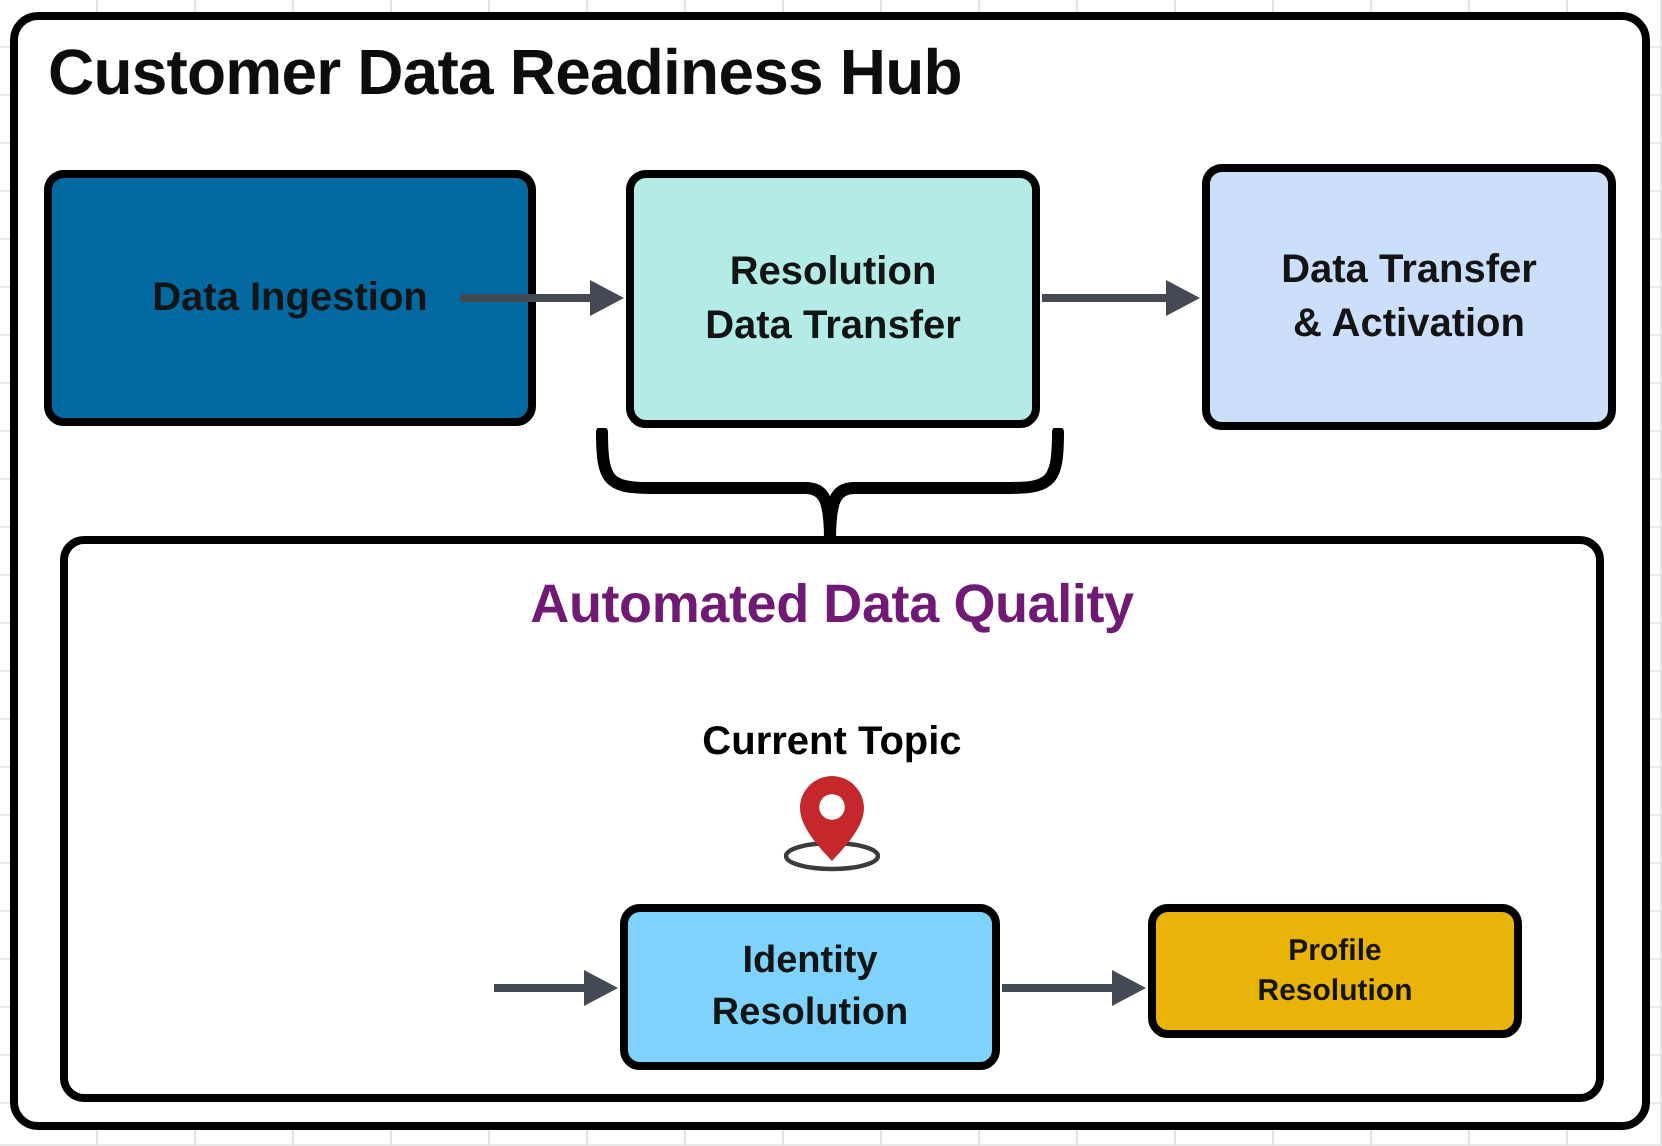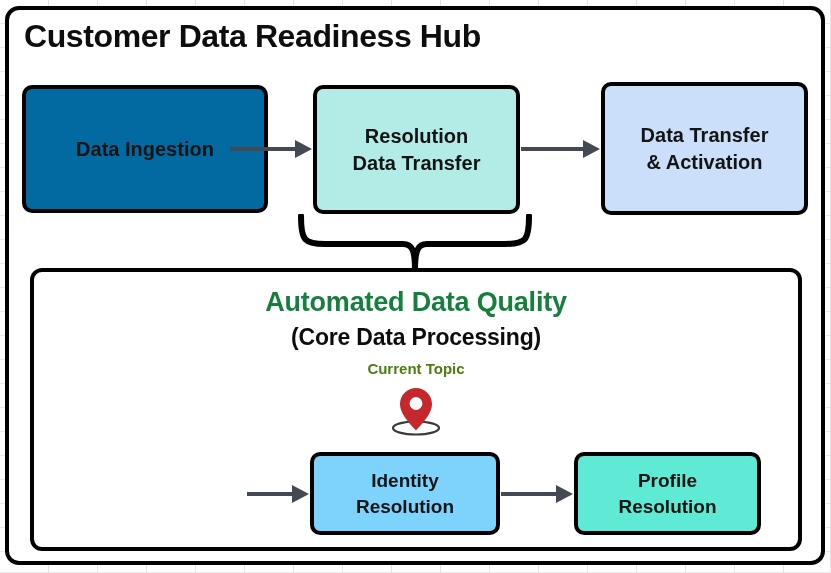--- a/index.html
+++ b/index.html
@@ -132,41 +132,41 @@
     border-radius: 12px;
     background: #ffffff;
   }
   #panel-title {
     position: absolute;
     left: 0; right: 0;
     top: 15px;
     text-align: center;
     font-size: 27px;
     font-weight: bold;
-    color: #15803d;
+    color: #701a75;
     letter-spacing: -0.2px;
   }
   #panel-subtitle {
     position: absolute;
     left: 0; right: 0;
     top: 52px;
     text-align: center;
     font-size: 23px;
     font-weight: bold;
     color: #0d0d0d;
     letter-spacing: -0.2px;
   }
   #current-topic-label {
     position: absolute;
     left: 0; right: 0;
     top: 88px;
     text-align: center;
-    font-size: 15px;
-    font-weight: bold;
-    color: #4d7c0f;
+    font-size: 20px;
+    font-weight: bold;
+    color: #000000;
   }
   #pin-marker {
     position: absolute;
     left: 50%;
     margin-left: -30px;
     top: 113px;
     width: 60px;
     height: 52px;
   }
   
@@ -177,23 +177,23 @@
     font-size: 19px;
   }
   #node-identity {
     left: 310px; top: 452px;
     width: 190px; height: 83px;
     background: #7dd3fc;
     font-size: 19px;
   }
   #node-profile {
     left: 574px; top: 452px;
-    width: 187px; height: 83px;
-    background: #5eead4;
-    font-size: 19px;
+    width: 187px; height: 67px;
+    background: #eab308;
+    font-size: 15px;
   }
   .twoline { display: block; }
 </style>
 </head>
 <body>
 
 <div id="canvas">
 
   <div id="grid"></div>
 
@@ -228,21 +228,20 @@
       <span class="twoline">&amp; Activation</span>
     </div>
   </div>
 
   <svg id="brace" viewBox="0 0 240 60" xmlns="http://www.w3.org/2000/svg">
     <path d="M6,2 C6,26 9,30 30,30 L108,30 C117,30 120,36 120,56 C120,36 123,30 132,30 L210,30 C231,30 234,26 234,2" fill="none" stroke="#000000" stroke-width="6" stroke-linecap="round" stroke-linejoin="round"></path>
   </svg>
 
   <div id="panel">
     <div id="panel-title">Automated Data Quality</div>
-    <div id="panel-subtitle">(Core Data Processing)</div>
     <div id="current-topic-label">Current Topic</div>
 
     <svg id="pin-marker" viewBox="0 0 60 52" xmlns="http://www.w3.org/2000/svg">
       <ellipse cx="30" cy="43" rx="23" ry="6.5" fill="none" stroke="#3b3b3b" stroke-width="2.2"></ellipse>
       <path d="M30 3 C21.2 3 14 10.2 14 19 C14 29.5 26 41 30 45.5 C34 41 46 29.5 46 19 C46 10.2 38.8 3 30 3 Z" fill="#c4282c"></path>
       <circle cx="30" cy="18.5" r="6.4" fill="#ffffff"></circle>
     </svg>
   </div>
 
 

